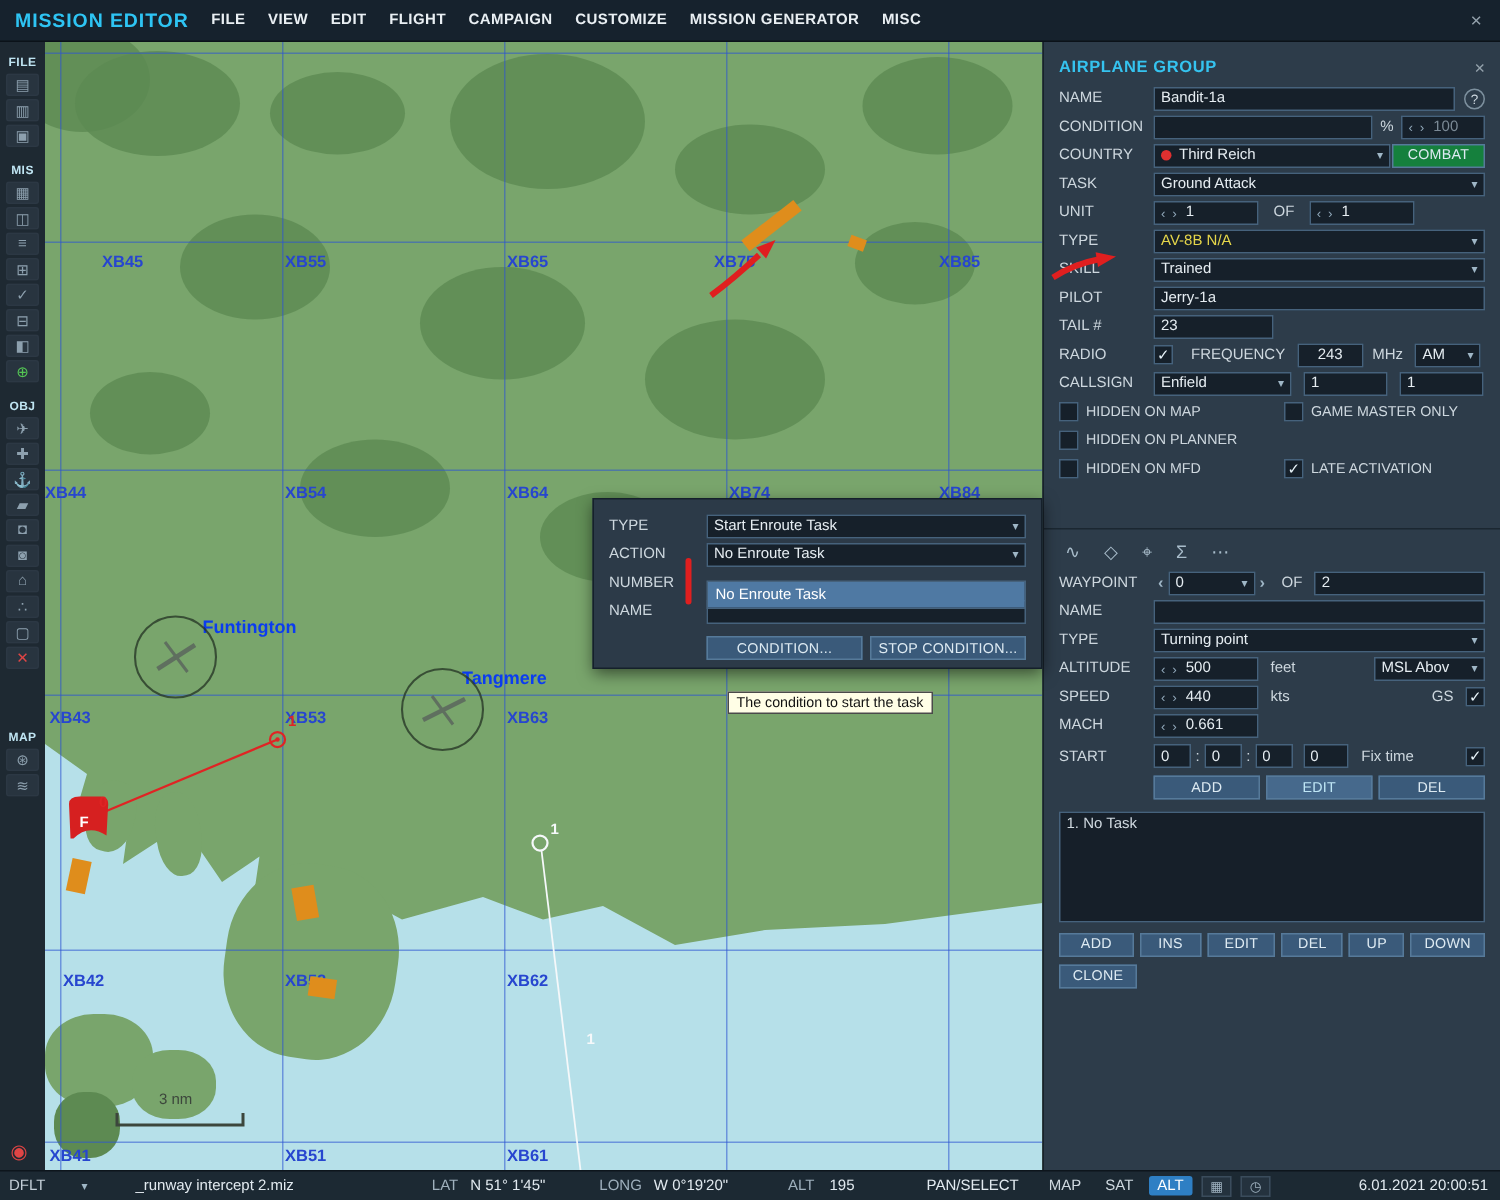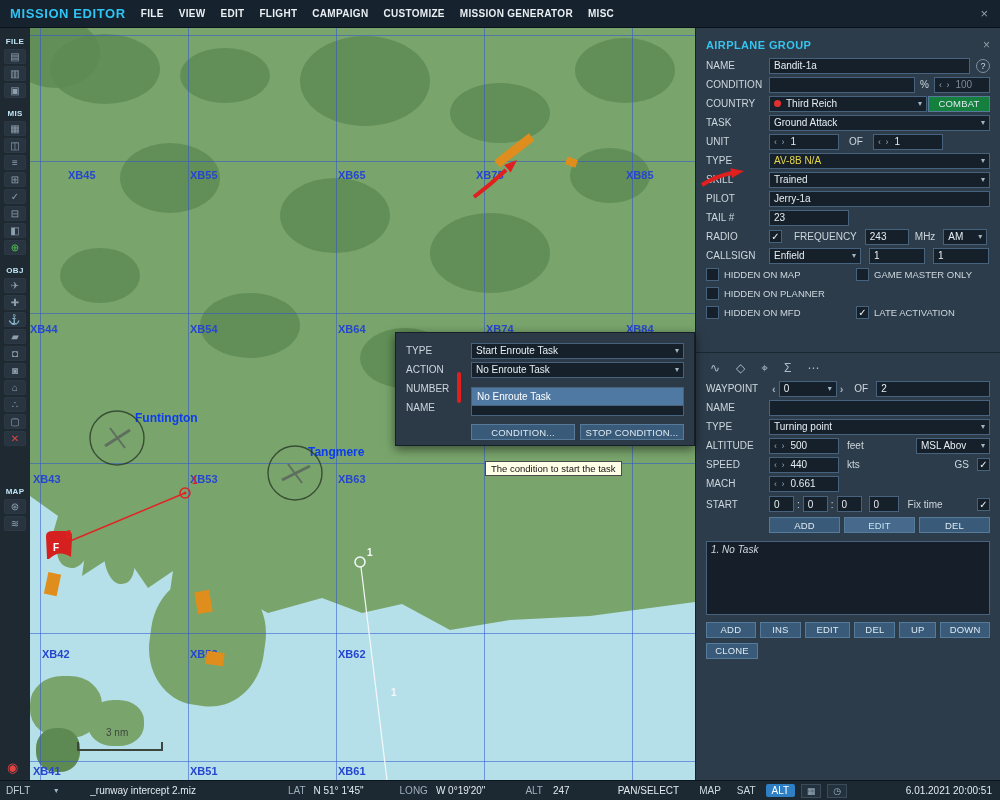--- a/index.html
+++ b/index.html
@@ -74,21 +74,21 @@
   .yellow { color:#e5d64a; }
   .muted { color:#7b8a96; }
   .divider { height:1px; background:#1b2731; margin:30px -10px 4px; flex-shrink:0; }
   .tool-row { display:flex; align-items:center; gap:16px; height:22px; color:#a8bcca; font-size:12px;
               padding-left:4px; flex-shrink:0; }
   .cb-cell { display:flex; align-items:center; gap:5px; }
   .cb-cell .cb-lbl { font-size:9.5px; color:#cdd7de; }
   .cb-left { width:150px; }
   .task-list { margin-top:6px; height:74px; background:#161f29; border:1px solid #46627c; flex-shrink:0;
                padding:2px 4px; }
-  .task-item { color:#cfd8df; font-size:10px;font-style:italic; }
+  .task-item { color:#cfd8df; font-size:10px; }
   .navchev { color:#9fb6c6; font-size:11px; font-weight:bold; padding:0 3px; }
 
   
   .task-dialog { position:absolute; left:395px; top:332px; width:300px; height:114px; background:#2c3a48;
                  border:1px solid #15202b; box-shadow:0 3px 10px rgba(0,0,0,.55); z-index:5; padding:8px 10px; }
   .d-row { display:flex; align-items:center; height:19px; }
   .d-lbl { width:65px; font-size:10px; color:#cdd7de; flex-shrink:0; }
   .d-btns { display:flex; gap:5px; margin-left:65px; margin-top:7px; }
   .d-btns .btn { flex:1; }
   .droplist { position:absolute; left:75px; top:54px; width:213px; background:#1d2936;
@@ -333,21 +333,21 @@
 
     <div class="row">
       <span class="lbl">TAIL #</span>
       <input class="input" style="width: 80px;" value="23">
     </div>
 
     <div class="row">
       <span class="lbl">RADIO</span>
       <span class="checkbox checked"></span>
       <span class="sp" style="margin-left:12px;">FREQUENCY</span>
-      <input class="input" style="width: 44px; margin-left: 8px;" value="243">
+      <input class="input" style="width: 44px; margin-left: 8px; text-align: center;" value="243">
       <span class="sp" style="margin-left:6px;">MHz</span>
       <div class="dropdown" style="width:44px; margin-left:8px;">
         <span>AM</span>
         <span class="dd-arrow">▾</span>
       </div>
     </div>
 
     <div class="row">
       <span class="lbl">CALLSIGN</span>
       <div class="dropdown" style="width:92px;">
@@ -540,21 +540,21 @@
     <span style="margin-left:6px; display:flex; align-items:center; gap:20px;">
       <span>DFLT</span>
       <span class="dd-arrow">▾</span>
     </span>
     <span class="sb-val" style="margin-left:32px;">_runway intercept 2.miz</span>
     <span class="sb-dim" style="margin-left:92px;">LAT</span>
     <span class="sb-val" style="margin-left:8px;">N 51° 1'45"</span>
     <span class="sb-dim" style="margin-left:36px;">LONG</span>
     <span class="sb-val" style="margin-left:8px;">W 0°19'20"</span>
     <span class="sb-dim" style="margin-left:40px;">ALT</span>
-    <span class="sb-val" style="margin-left:10px;">247</span>
+    <span class="sb-val" style="margin-left:10px;">195</span>
     <span class="sb-val" style="margin-left:48px;">PAN/SELECT</span>
     <span class="view-btn" style="margin-left:14px;">MAP</span>
     <span class="view-btn">SAT</span>
     <span class="view-btn active">ALT</span>
     <span class="sb-icon">▦</span>
     <span class="sb-icon">◷</span>
     <span class="sb-val" style="margin-left:auto; margin-right:8px;">6.01.2021 20:00:51</span>
   </div>
 
 </div>

